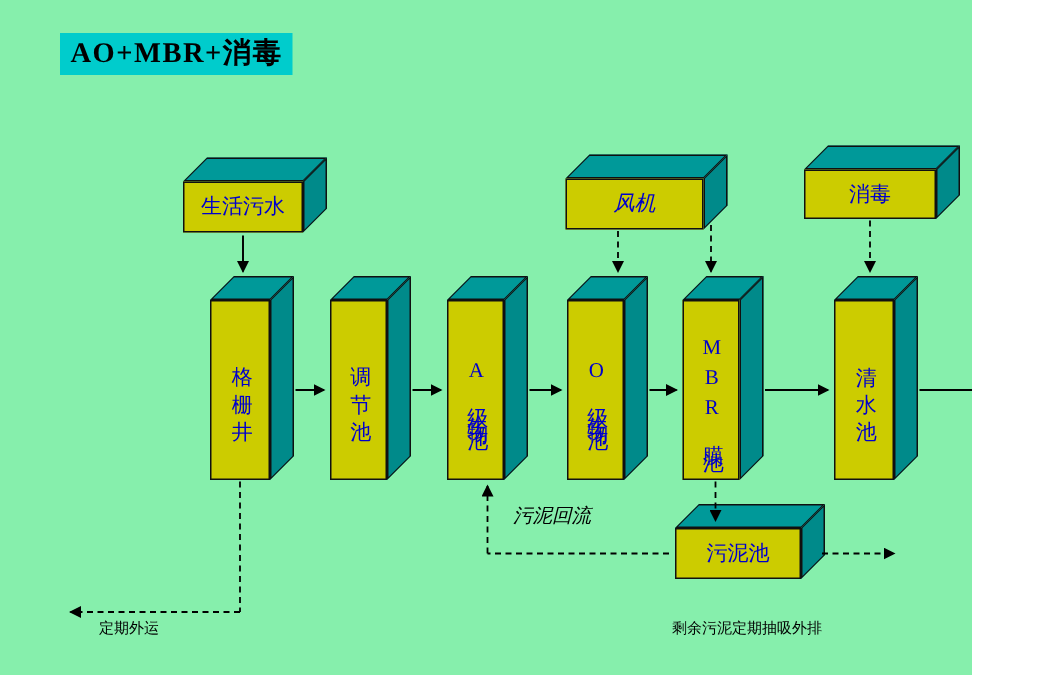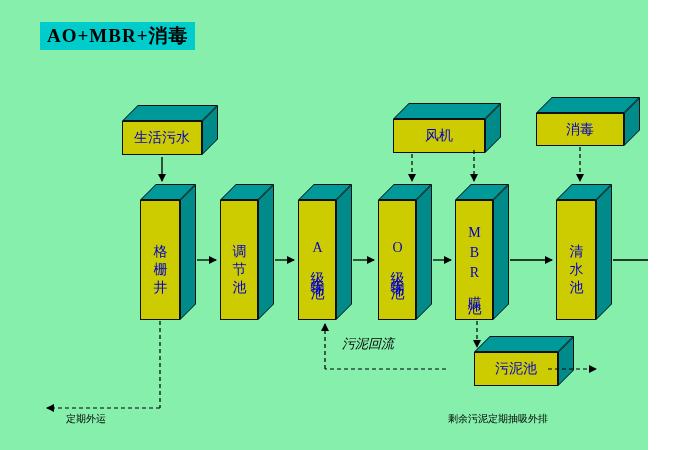--- a/index.html
+++ b/index.html
@@ -49,21 +49,21 @@
   <div class="title">AO+MBR+消毒</div>
 
   <div class="box3d" style="--w:80px;--h:34px;left:122px;top:105px;">
     <div class="topf"></div>
     <div class="sidef"></div>
     <div class="front">
       <span>生活污水</span>
     </div>
   </div>
 
-  <div class="box3d" style="--w:92px;--h:34px;left:393px;top:103px;">
+  <div class="box3d" style="--w:92px;--h:34px;left:377px;top:103px;font-style:italic;">
     <div class="topf"></div>
     <div class="sidef"></div>
     <div class="front">
       <span>风机</span>
     </div>
   </div>
 
   <div class="box3d" style="--w:88px;--h:33px;left:536px;top:97px;">
     <div class="topf"></div>
     <div class="sidef"></div>
@@ -113,21 +113,21 @@
   </div>
 
   <div class="box3d" style="--w:40px;--h:120px;left:556px;top:184px;">
     <div class="topf"></div>
     <div class="sidef"></div>
     <div class="front">
       <span class="vtext v3">清水池</span>
     </div>
   </div>
 
-  <div class="box3d" style="--w:84px;--h:34px;left:474px;top:336px;">
+  <div class="box3d" style="--w:84px;--h:34px;left:450px;top:336px;">
     <div class="topf"></div>
     <div class="sidef"></div>
     <div class="front">
       <span>污泥池</span>
     </div>
   </div>
 
   <div class="flowlabel small" style="left:342px;top:335px;font-style:italic;">污泥回流</div>
   <div class="flowlabel" style="left:66px;top:412px;">定期外运</div>
   <div class="flowlabel" style="left:448px;top:412px;">剩余污泥定期抽吸外排</div>

